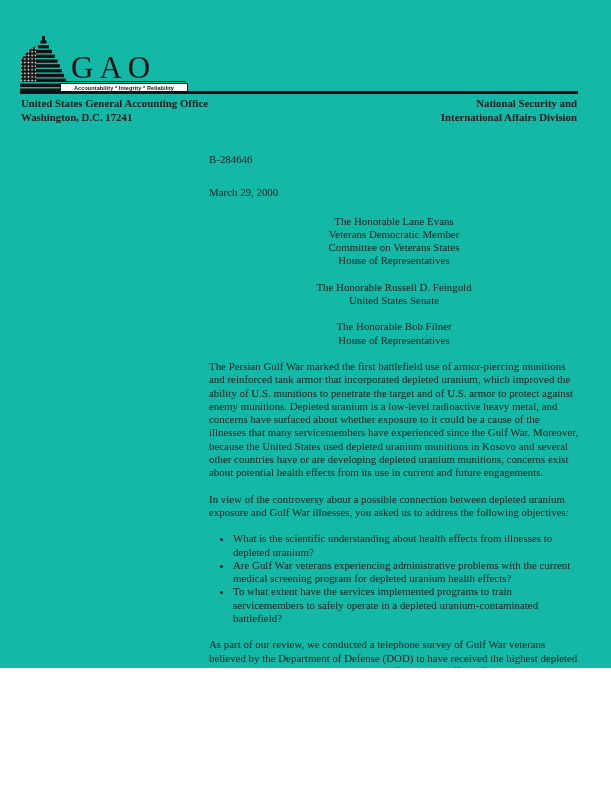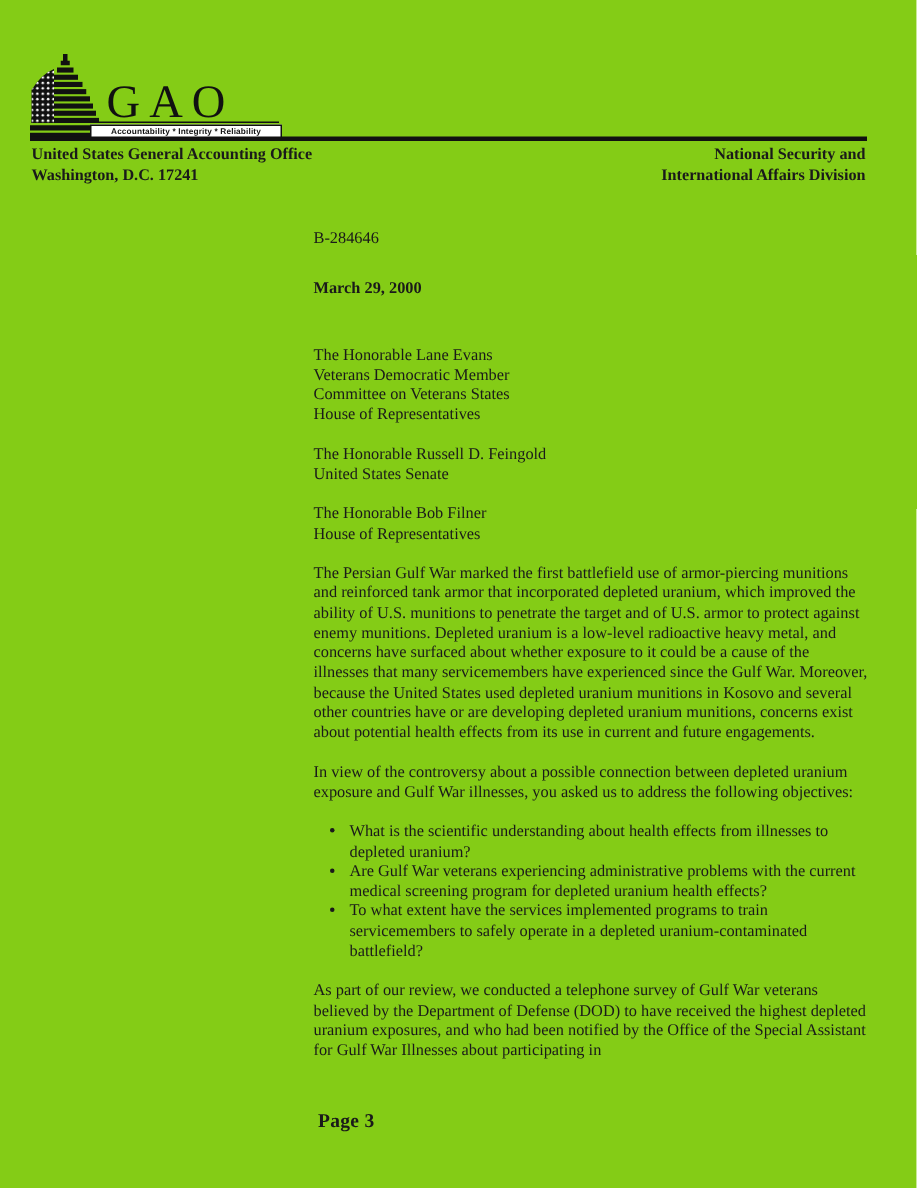--- a/index.html
+++ b/index.html
@@ -1,20 +1,20 @@
 <!DOCTYPE html>
 <html><head>
 <meta charset="utf-8">
 <style>
   html, body { margin: 0; padding: 0; background: #ffffff; }
   .page {
     position: relative;
     width: 611px;
-    height: 792px;
-    background: #84cc16;
+    height: 668px;
+    background: #14b8a6;
     overflow: hidden;
     font-family: "Liberation Serif", serif;
     color: #1a1a1a;
   }
 
   
   .dome-icon { position: absolute; left: 20px; top: 36px; }
   .gao-acronym {
     position: absolute; left: 71px; top: 52px;
     font-family: "Liberation Serif", serif;
@@ -49,22 +49,22 @@
     text-align: right;
   }
 
   
   .letter-body {
     position: absolute; left: 209px; top: 153px;
     width: 370px;
     font-size: 10.9px; line-height: 13.3px;
   }
   .ref-number { margin-bottom: 20px; }
-  .letter-date { margin-bottom: 31px; font-weight: bold; }
-  .recipient-block { margin-bottom: 13px; }
+  .letter-date { margin-bottom: 15px; }
+  .recipient-block { margin-bottom: 13px; text-align: center; }
   .para { margin: 0 0 13px 0; }
   .objectives-list {
     list-style: disc outside;
     margin: 0 0 13px 0; padding: 0 0 0 24px;
   }
   .objectives-list li { margin: 0; }
 
   
   .page-footer {
     position: absolute; left: 212px; right: 33px; top: 739px;

